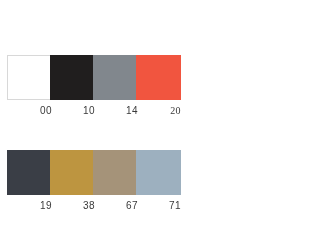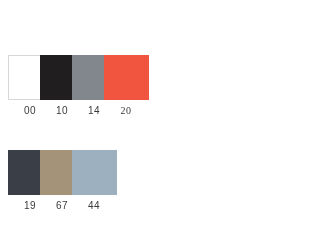--- a/index.html
+++ b/index.html
@@ -32,21 +32,22 @@
   }
   .swatch-row {
     display: flex;
     flex-direction: row;
     column-gap: 10px;
   }
   .swatch-cell {
     width: 22px;
     display: flex;
     flex-direction: column;
-    align-items: center;
+    align-items: flex-end;
+    margin-left: 11px;
   }
   .swatch-chip {
     width: 45px;
     height: 45px;
     box-sizing: border-box;
     display: block;
   }
   .swatch-chip.has-border {
     border: 1px solid #d8d8d8;
   }
@@ -84,23 +85,27 @@
         <span class="swatch-label" style="color: rgb(58, 58, 58); font-family: Liberation Serif, serif;">20</span>
       </div>
     </div>
 
     <div class="swatch-row">
       <div class="swatch-cell">
         <span class="swatch-chip" style="background-color: rgb(58, 62, 70);"></span>
         <span class="swatch-label" style="color: rgb(58, 58, 58);">19</span>
       </div>
       <div class="swatch-cell">
+        <span class="swatch-chip" style="background-color: rgb(189, 149, 64);"></span>
+        <span class="swatch-label" style="color: rgb(58, 58, 58);">38</span>
+      </div>
+      <div class="swatch-cell">
         <span class="swatch-chip" style="background-color: rgb(165, 147, 121);"></span>
         <span class="swatch-label" style="color: rgb(58, 58, 58);">67</span>
       </div>
       <div class="swatch-cell">
         <span class="swatch-chip" style="background-color: rgb(157, 176, 191);"></span>
-        <span class="swatch-label" style="color: rgb(58, 58, 58);">44</span>
+        <span class="swatch-label" style="color: rgb(58, 58, 58);">71</span>
       </div>
     </div>
 
   </div>
 </div>
 
 </body></html>

